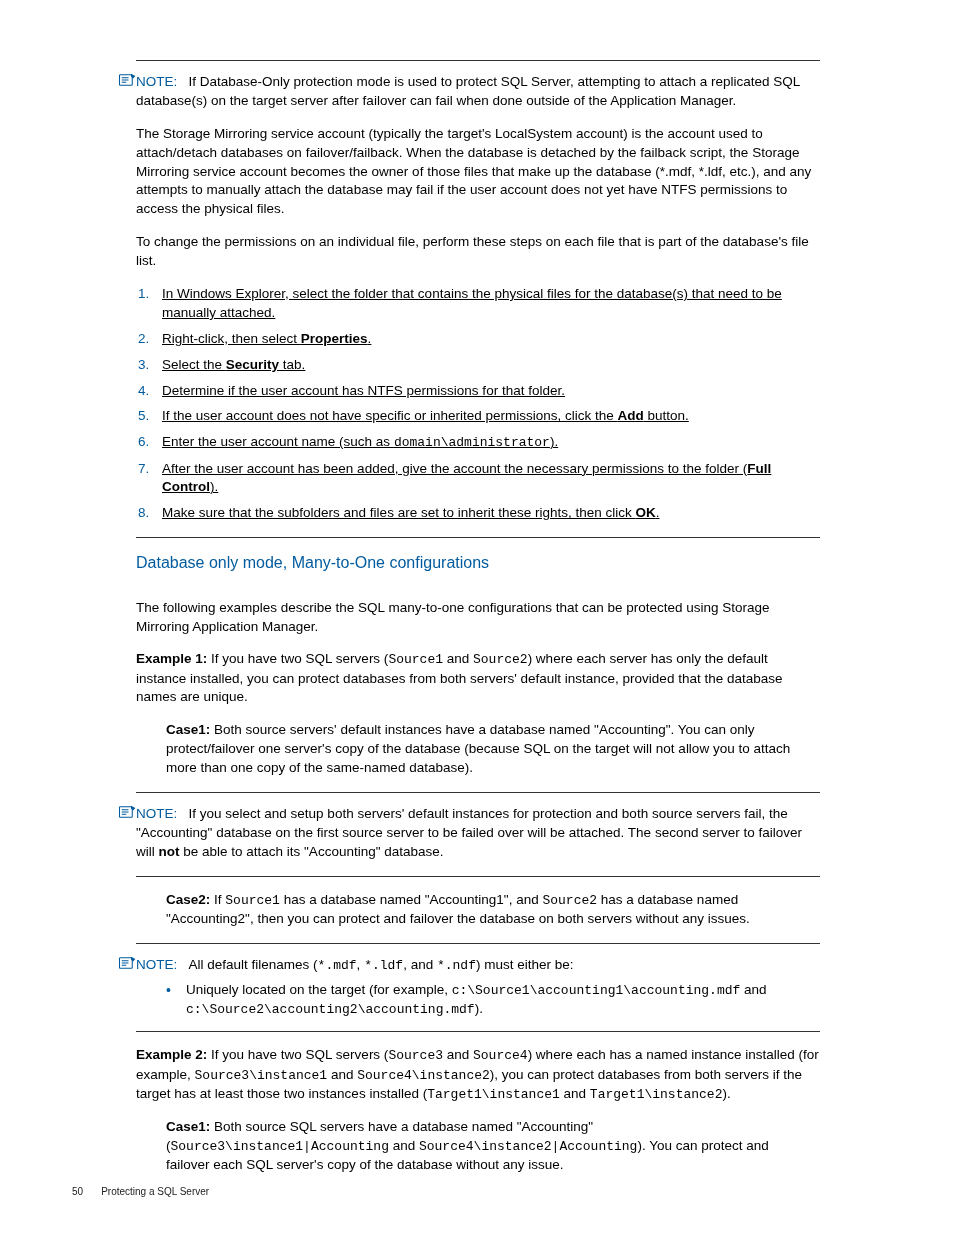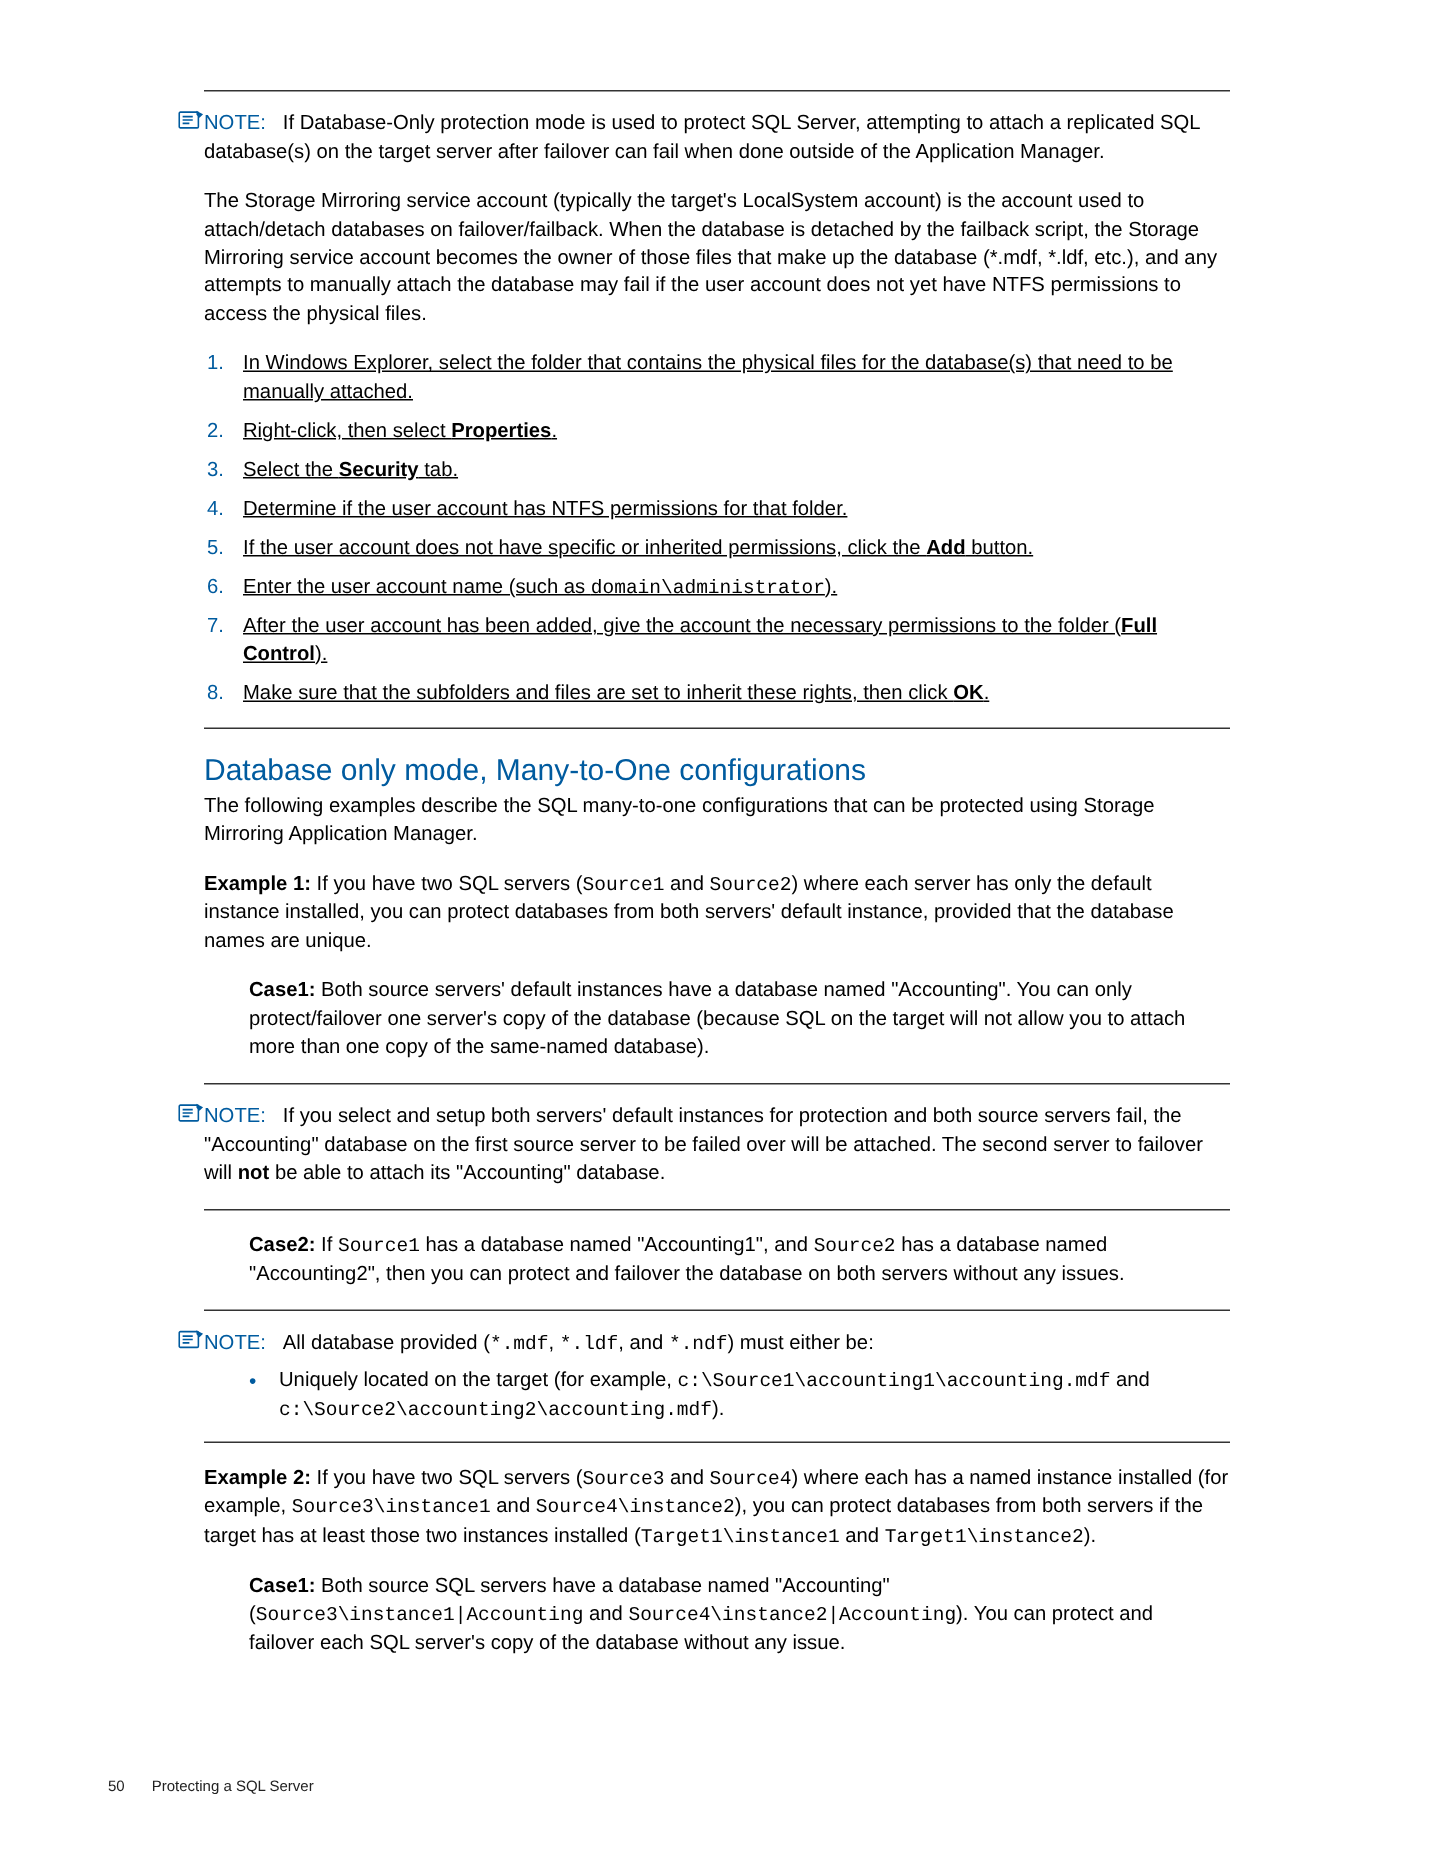--- a/index.html
+++ b/index.html
@@ -67,22 +67,22 @@
     position: absolute;
     left: -20px;
     color: #005b9f;
     font-weight: normal;
   }
   .b { font-weight: bold; }
   .mono { font-family: "Courier New", Courier, monospace; font-size: 13px; }
   h2.sect {
     color: #005b9f;
     font-weight: normal;
-    font-size: 20px;
-    margin: 4px 0 0 0;
+    font-size: 16px;
+    margin: 4px 0 24px 0;
   }
   .indent-block {
     margin-left: 30px;
     margin-right: 4px;
     margin-bottom: 14px;
   }
   ul.bullets {
     margin: 6px 0 10px 0;
     padding-left: 46px;
     list-style: none;
@@ -120,20 +120,21 @@
         <svg viewBox="0 0 24 18">
             <g fill="none" stroke="#005b9f" stroke-width="1.4">
               <rect x="2" y="2" width="17" height="14" rx="1"></rect>
               <path d="M5 6h9M5 9h9M5 12h6"></path>
               <path d="M18 2l4 2-2 2-2-2z" fill="#005b9f"></path>
             </g>
           </svg>
       </span>
       <p><span class="note-label">NOTE:</span>&nbsp;&nbsp;&nbsp;<span>If Database-Only protection mode is used to protect SQL Server, attempting to attach a replicated SQL database(s) on the target server after failover can fail when done outside of the Application Manager.</span></p>
       <p>The Storage Mirroring service account (typically the target's LocalSystem account) is the account used to attach/detach databases on failover/failback. When the database is detached by the failback script, the Storage Mirroring service account becomes the owner of those files that make up the database (*.mdf, *.ldf, etc.), and any attempts to manually attach the database may fail if the user account does not yet have NTFS permissions to access the physical files.</p>
+      <p>To change the permissions on an individual file, perform these steps on each file that is part of the database's file list.</p>
 
       <ol class="steps">
         <li><span>In Windows Explorer, select the folder that contains the physical files for the database(s) that need to be manually attached.</span></li>
         <li><span>Right-click, then select </span><span class="b">Properties</span><span>.</span></li>
         <li><span>Select the </span><span class="b">Security</span><span> tab.</span></li>
         <li><span>Determine if the user account has NTFS permissions for that folder.</span></li>
         <li><span>If the user account does not have specific or inherited permissions, click the </span><span class="b">Add</span><span> button.</span></li>
         <li><span>Enter the user account name (such as </span><span class="mono">domain\administrator</span><span>).</span></li>
         <li><span>After the user account has been added, give the account the necessary permissions to the folder (</span><span class="b">Full Control</span><span>).</span></li>
         <li><span>Make sure that the subfolders and files are set to inherit these rights, then click </span><span class="b">OK</span><span>.</span></li>
@@ -175,21 +176,21 @@
     <div class="note-block">
       <span class="note-icon">
         <svg viewBox="0 0 24 18">
             <g fill="none" stroke="#005b9f" stroke-width="1.4">
               <rect x="2" y="2" width="17" height="14" rx="1"></rect>
               <path d="M5 6h9M5 9h9M5 12h6"></path>
               <path d="M18 2l4 2-2 2-2-2z" fill="#005b9f"></path>
             </g>
           </svg>
       </span>
-      <p style="margin-bottom:4px;"><span class="note-label">NOTE:</span>&nbsp;&nbsp;&nbsp;<span>All database provided (</span><span class="mono">*.mdf</span><span>, </span><span class="mono">*.ldf</span><span>, and </span><span class="mono">*.ndf</span><span>) must either be:</span></p>
+      <p style="margin-bottom:4px;"><span class="note-label">NOTE:</span>&nbsp;&nbsp;&nbsp;<span>All default filenames (</span><span class="mono">*.mdf</span><span>, </span><span class="mono">*.ldf</span><span>, and </span><span class="mono">*.ndf</span><span>) must either be:</span></p>
       <ul class="bullets">
         <li><span>Uniquely located on the target (for example, </span><span class="mono">c:\Source1\accounting1\accounting.mdf</span><span> and </span><span class="mono">c:\Source2\accounting2\accounting.mdf</span><span>).</span></li>
       </ul>
     </div>
     <div class="rule-bottom"></div>
 
     <p class="para">
       <span class="b">Example 2:</span><span> If you have two SQL servers (</span><span class="mono">Source3</span><span> and </span><span class="mono">Source4</span><span>) where each has a named instance installed (for example, </span><span class="mono">Source3\instance1</span><span> and </span><span class="mono">Source4\instance2</span><span>), you can protect databases from both servers if the target has at least those two instances installed (</span><span class="mono">Target1\instance1</span><span> and </span><span class="mono">Target1\instance2</span><span>).</span>
     </p>
 

